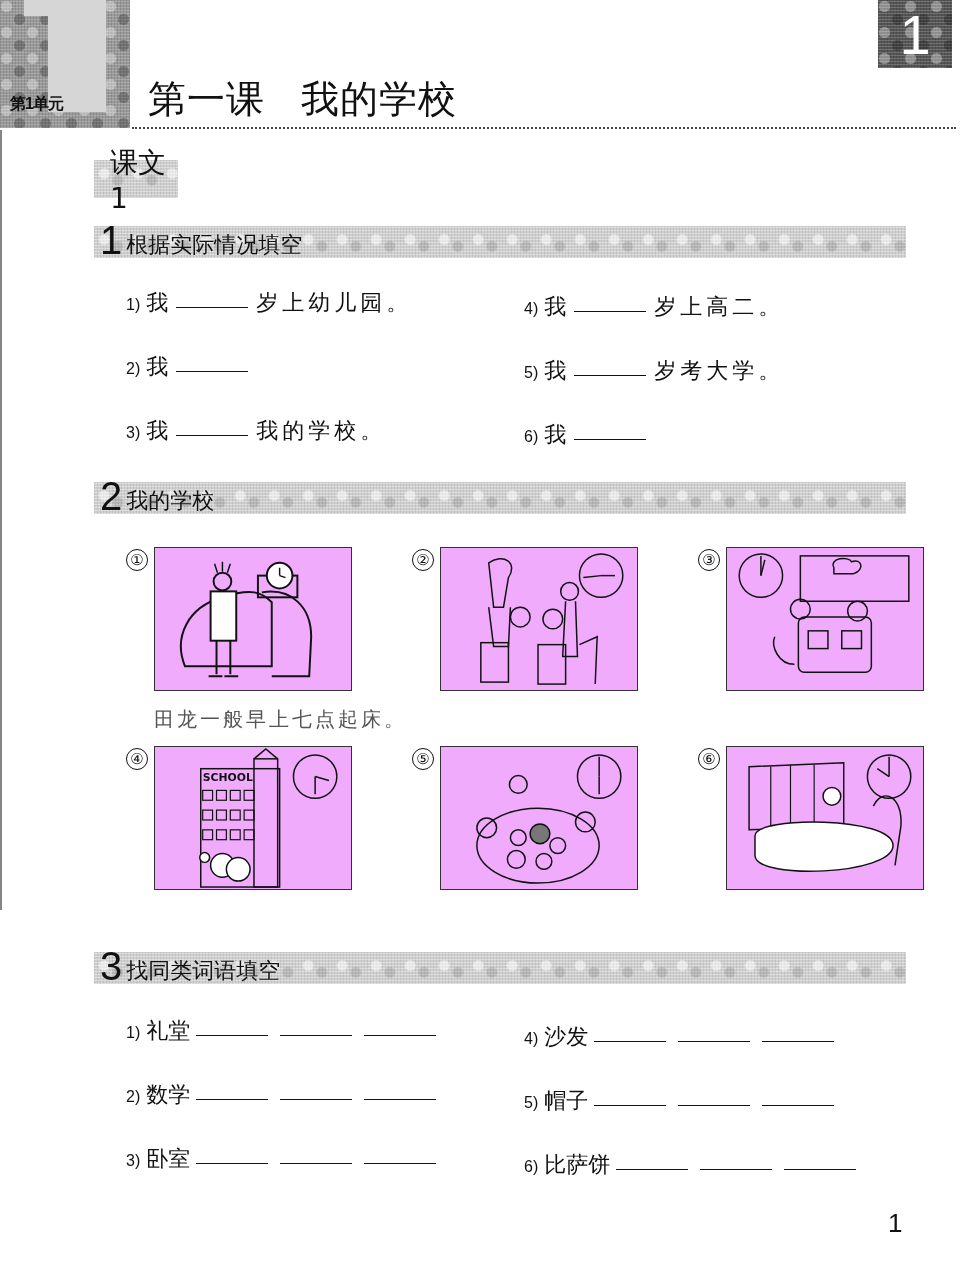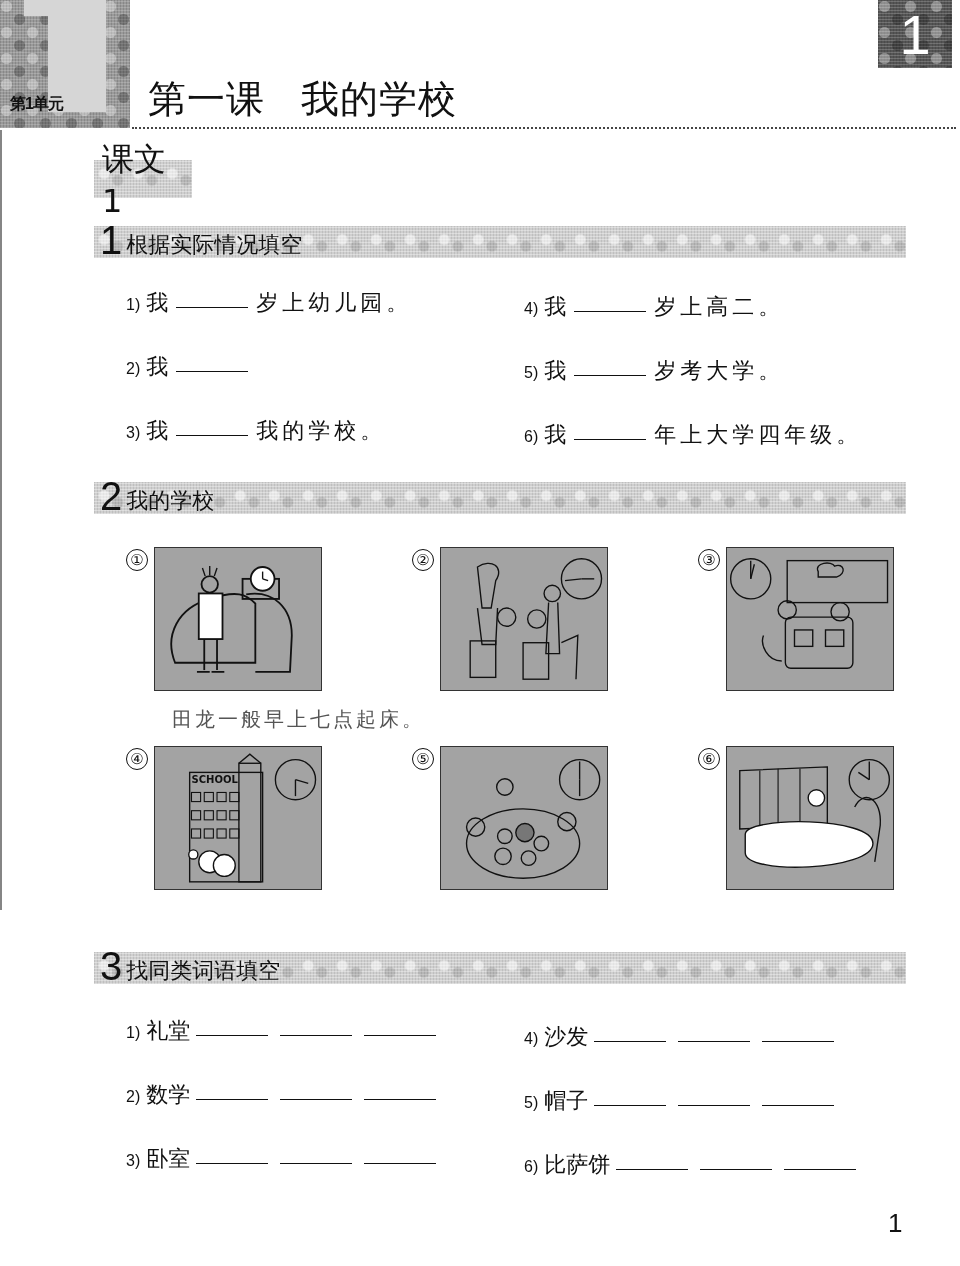--- a/index.html
+++ b/index.html
@@ -52,23 +52,23 @@
     color: #fff; font-size: 56px; font-family: "Liberation Sans", sans-serif;
   }
   .page-badge.halftone { background-color: #555; }
   .left-edge {
     position: absolute; left: 0; top: 130px; width: 4px; height: 780px;
     border-left: 2px solid #333; opacity: 0.6;
   }
 
   
   .text-tag {
-    position: absolute; left: 94px; top: 160px; width: 98px; height: 38px;
-    display: flex; align-items: center; padding-left: 8px;
-    font-size: 32px; color: #111;
+    position: absolute; left: 94px; top: 160px; width: 84px; height: 38px;
+    display: flex; align-items: center; padding-left: 16px;
+    font-size: 28px; color: #111;
   }
 
   .section-bar {
     position: absolute; left: 94px; width: 812px; height: 32px;
     display: flex; align-items: flex-end; padding-left: 6px;
   }
   .section-bar .num {
     font-size: 40px; line-height: 36px; font-family: "Liberation Sans", sans-serif; color: #111; margin-right: 4px;
   }
   .section-bar .title { font-size: 22px; line-height: 26px; color: #111; }
@@ -80,26 +80,26 @@
   .ex .blank.w3 { width: 72px; margin: 0 6px; }
   .ex .after { letter-spacing: 4px; }
 
   
   .pic-num {
     position: absolute; width: 22px; height: 22px; border: 1.5px solid #111; border-radius: 50%;
     font-size: 15px; display: flex; align-items: center; justify-content: center;
     font-family: "Liberation Sans", sans-serif;
   }
   .pic {
-    position: absolute; width: 168px; height: 144px; border: 1.5px solid #333; background: #a3a3a3; overflow: hidden;
+    position: absolute; width: 198px; height: 144px; border: 1.5px solid #333; background: #f0abfc; overflow: hidden;
   }
   .pic svg { width: 100%; height: 100%; }
 
   .sample-answer {
-    position: absolute; left: 172px; top: 706px; font-size: 20px; color: #555;
+    position: absolute; left: 154px; top: 706px; font-size: 20px; color: #555;
     font-family: "DejaVu Serif", serif; letter-spacing: 3px;
   }
 
   .page-number {
     position: absolute; left: 888px; top: 1208px; font-size: 26px; font-family: "Liberation Sans", sans-serif;
   }
 </style>
 </head>
 <body>
 
@@ -148,21 +148,20 @@
 <div class="ex" style="left:524px; top:356px;">
   <span class="n">5)</span>
   <span>我</span>
   <span class="blank"></span>
   <span class="after">岁考大学。</span>
 </div>
 <div class="ex" style="left:524px; top:420px;">
   <span class="n">6)</span>
   <span>我</span>
   <span class="blank"></span>
-  <span class="after">年上大学四年级。</span>
 </div>
 
 <div class="section-bar halftone-light" style="top:482px;">
   <span class="num">2</span>
   <span class="title">我的学校</span>
 </div>
 
 <div class="pic-num" style="left:126px; top:549px;">①</div>
 <div class="pic" style="left:154px; top:547px;">
   <svg viewBox="0 0 182 144">

